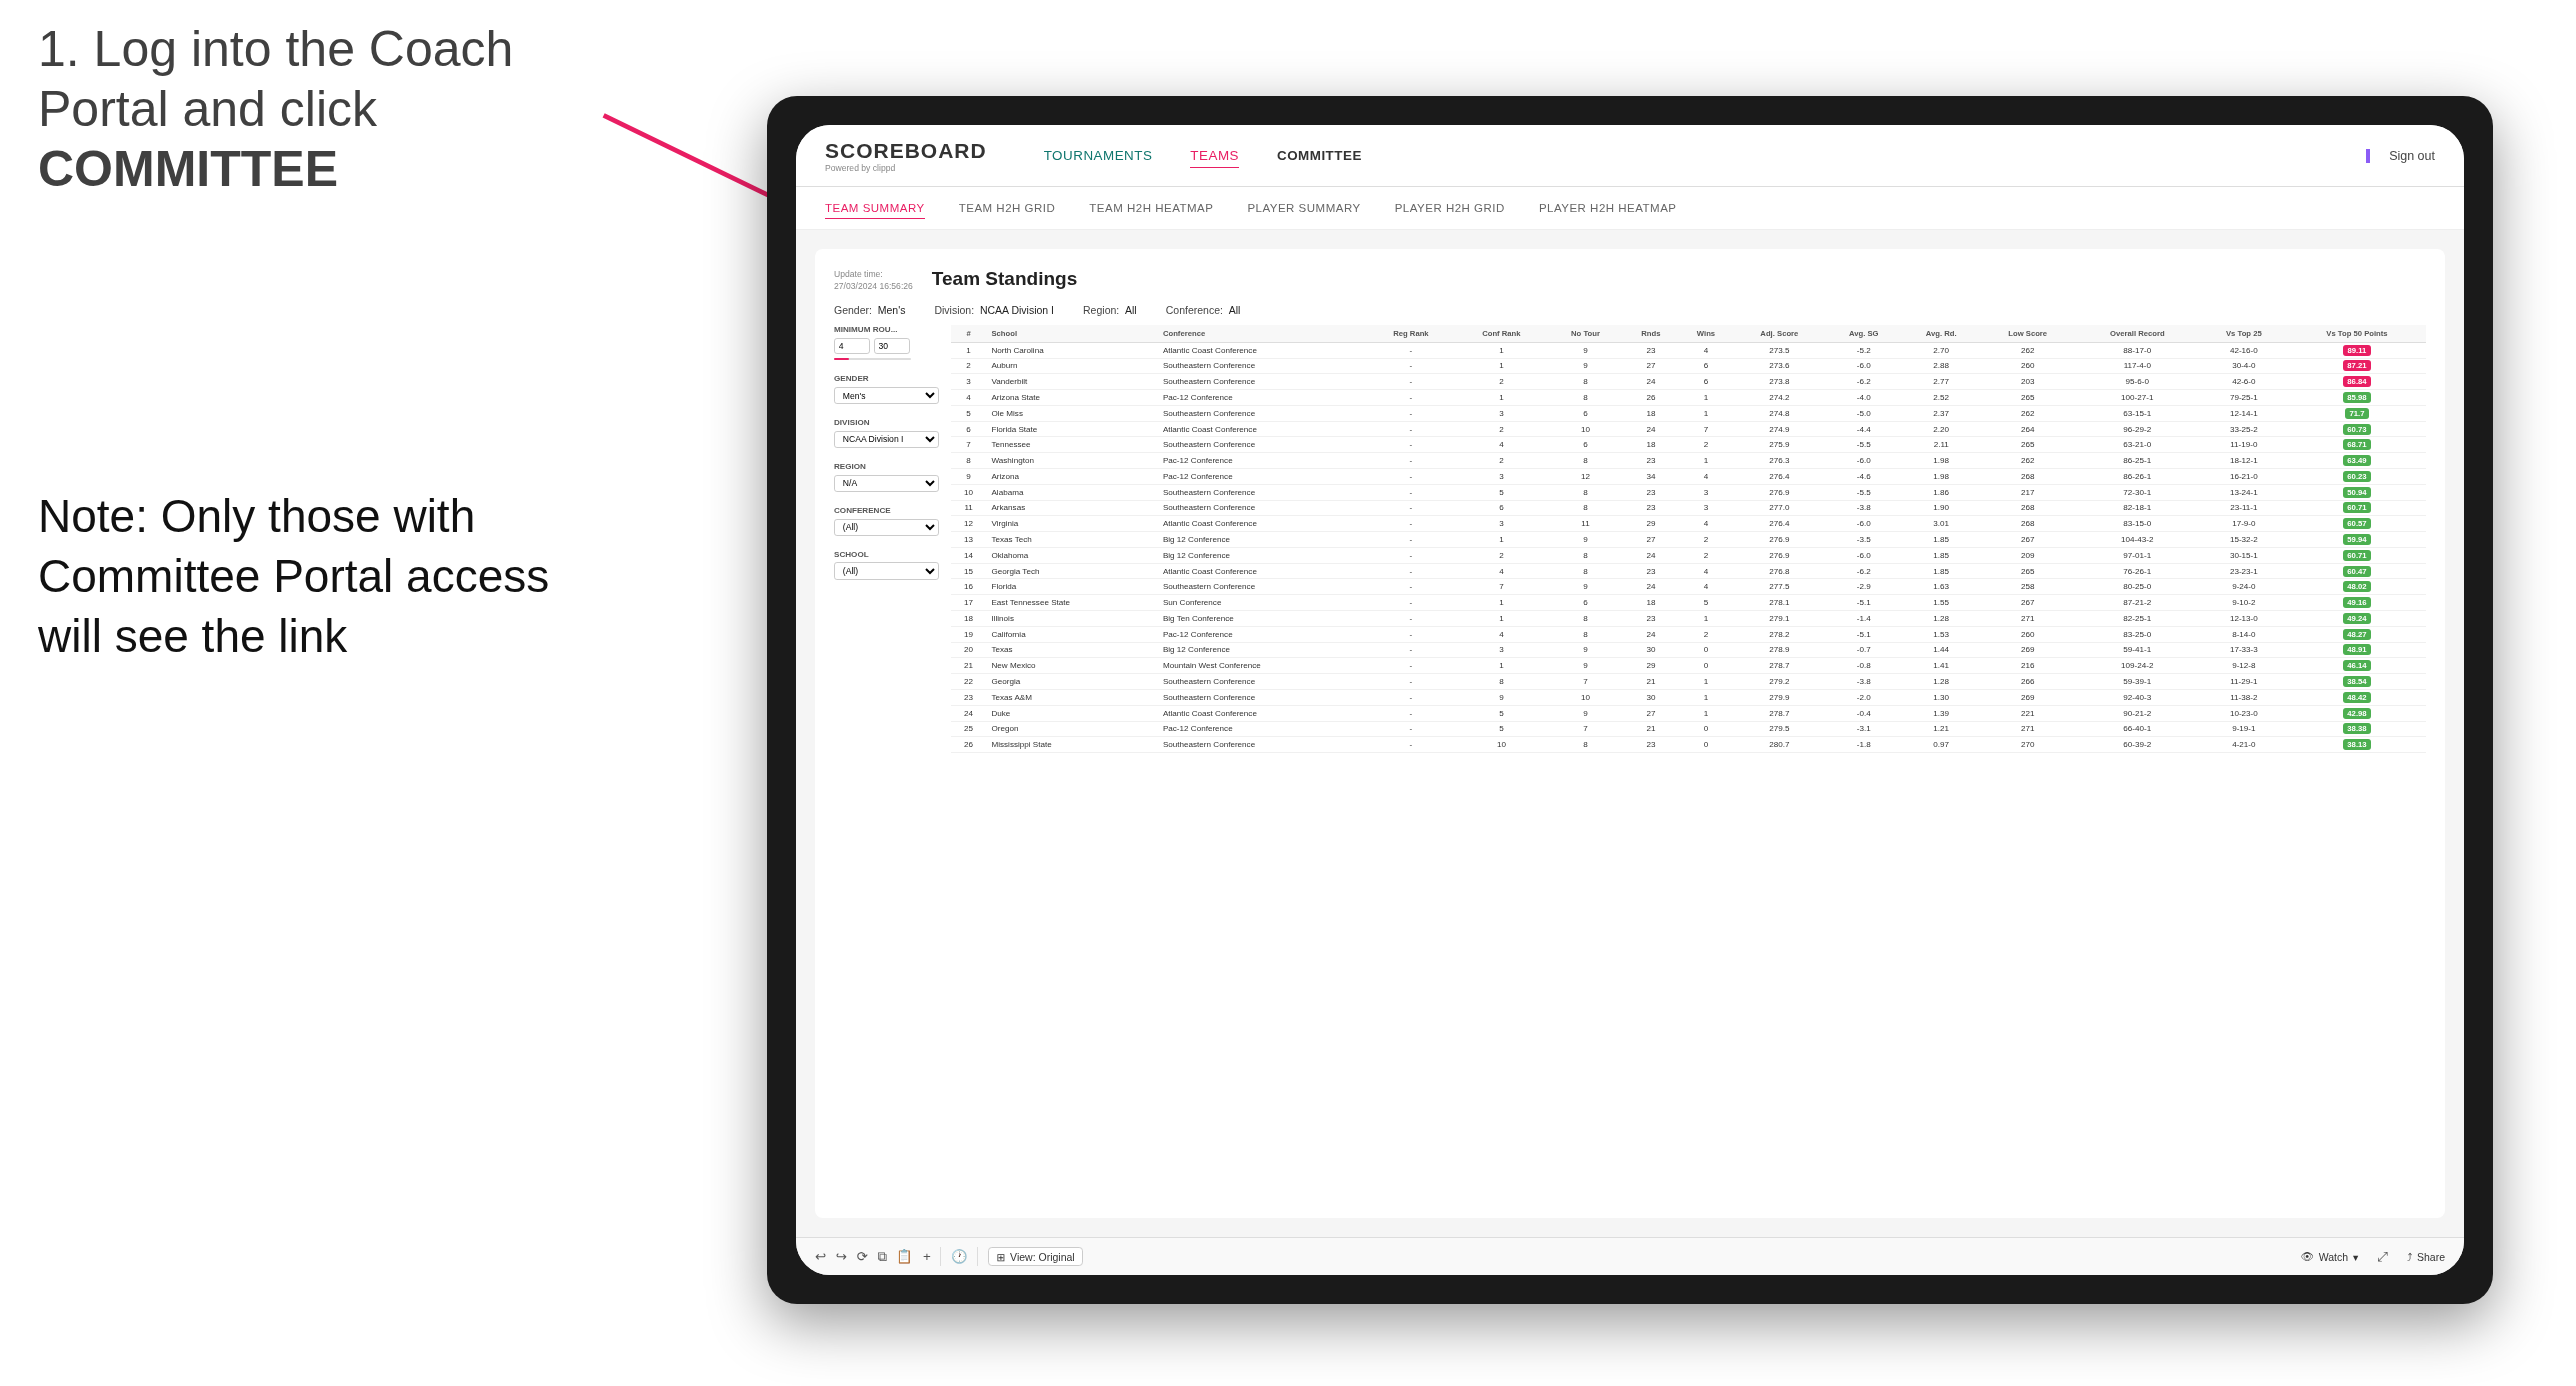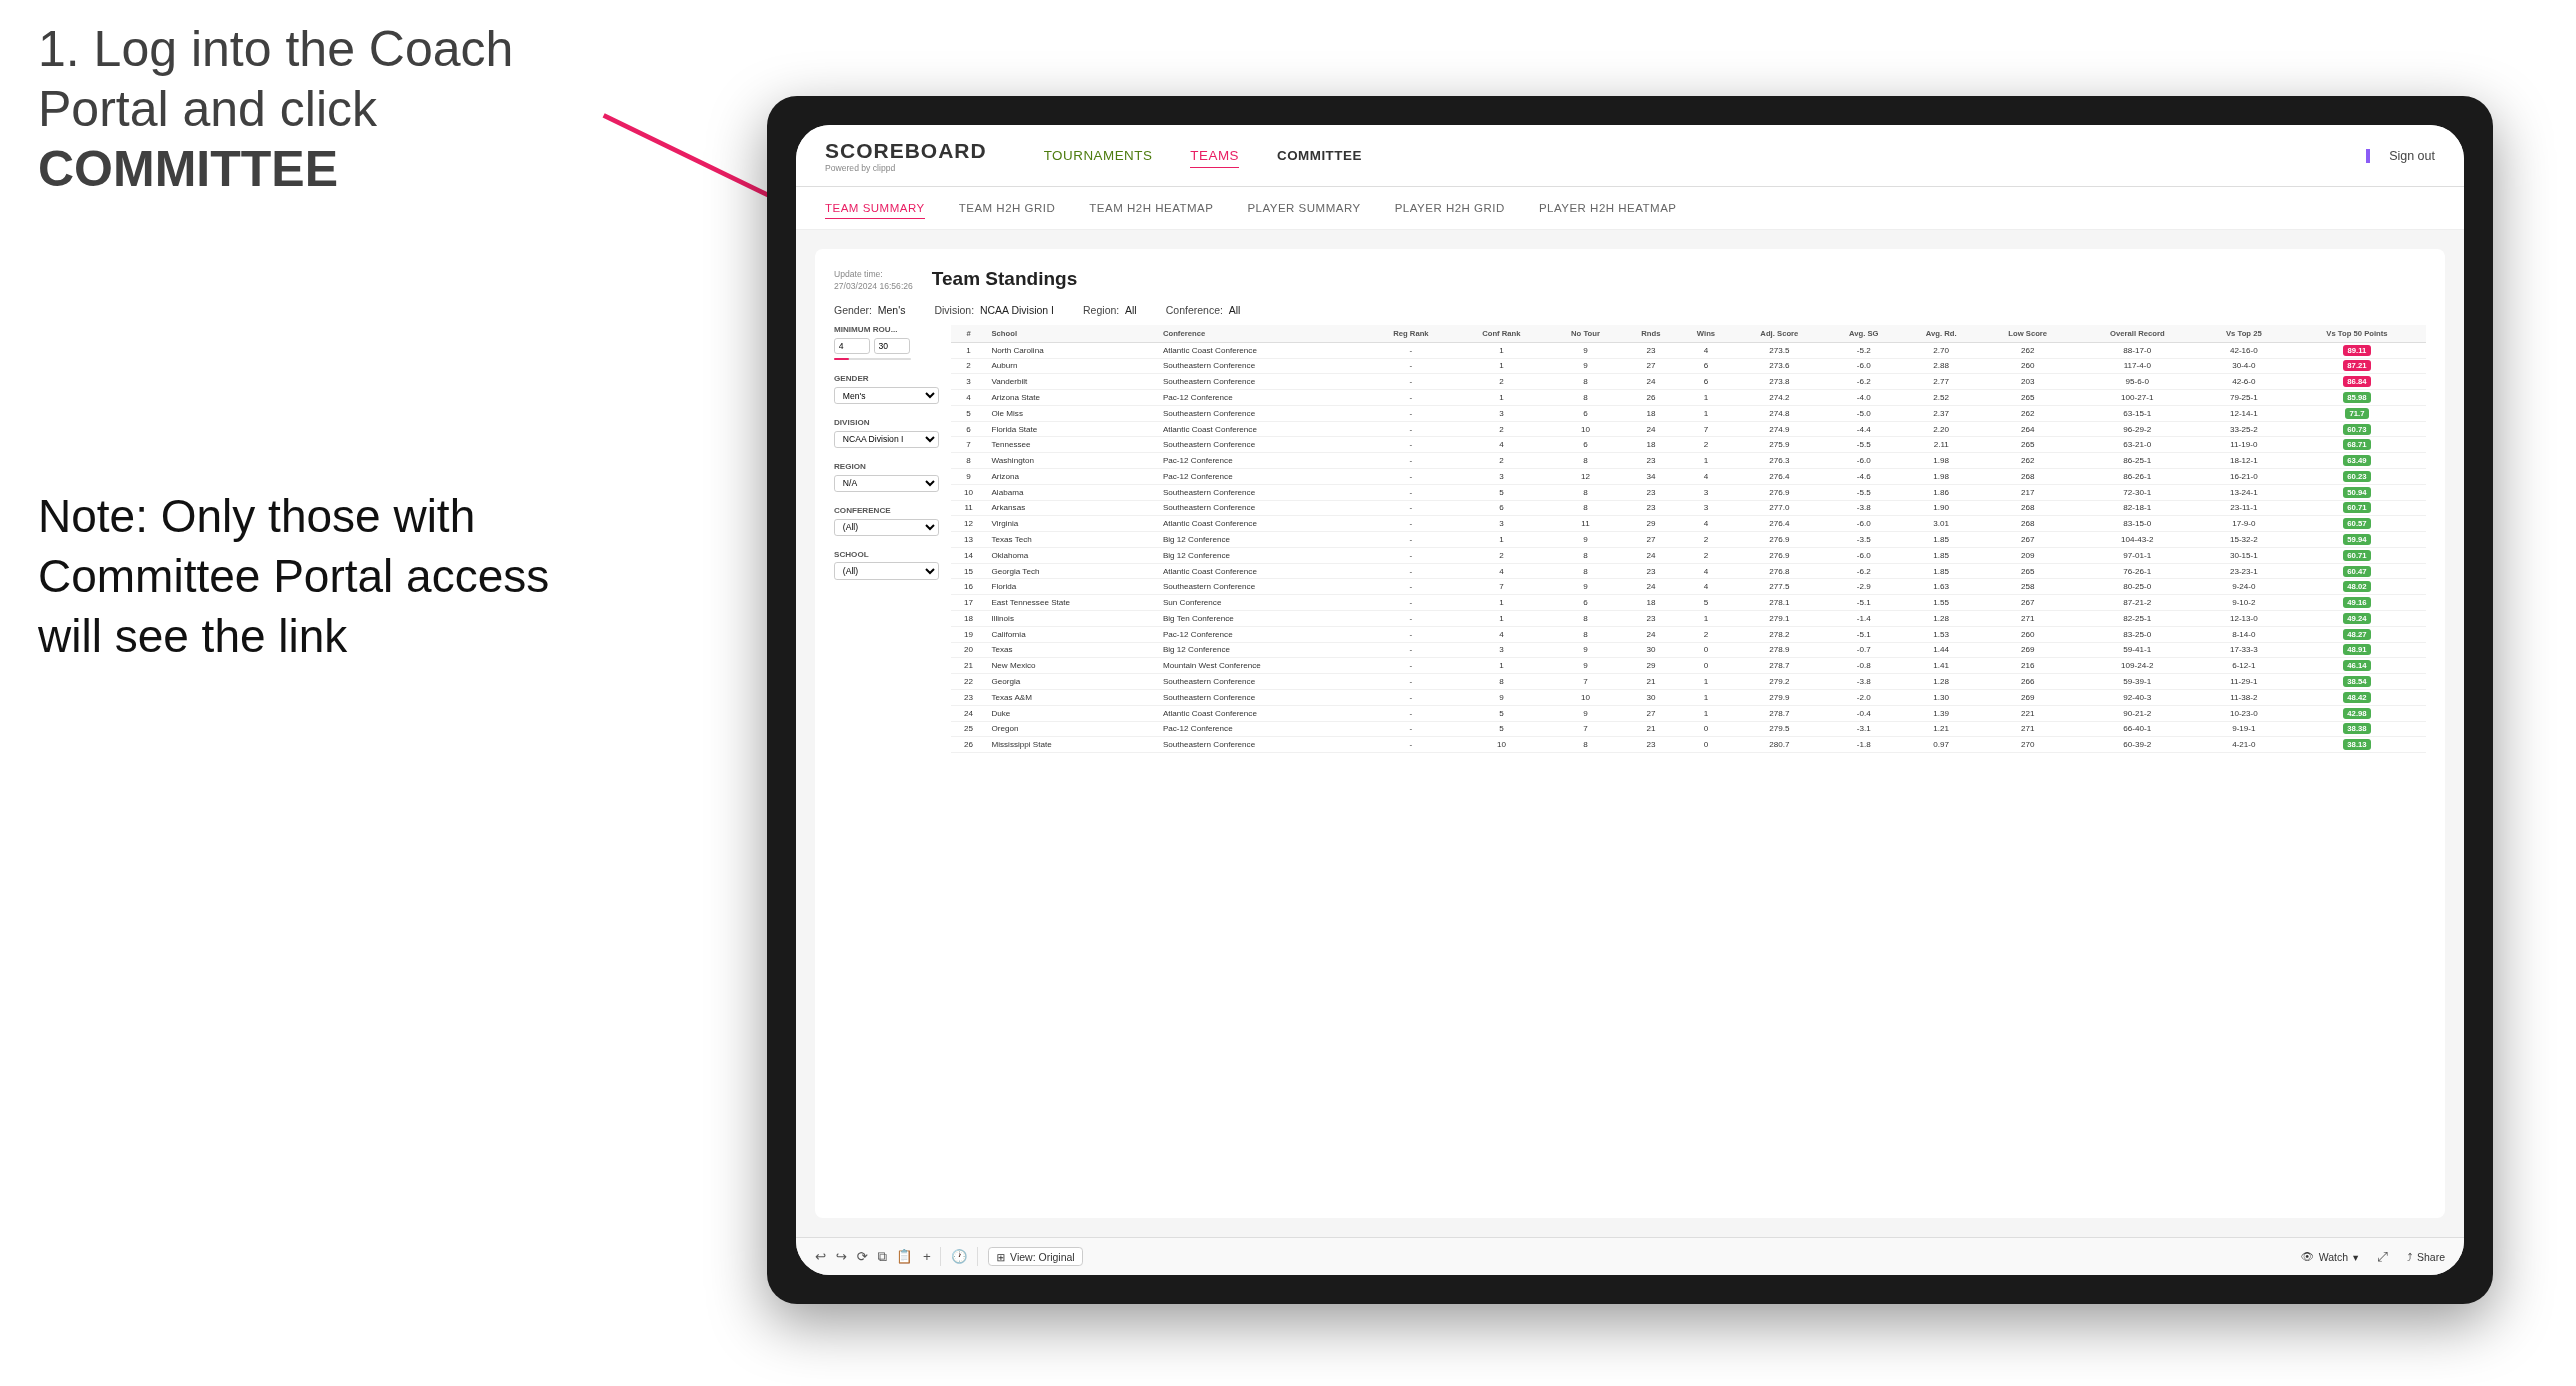--- a/index.html
+++ b/index.html
@@ -99,21 +99,21 @@
       font-size: 8.6px;
       color: #888;
     }
     .nav-items {
       display: flex;
       gap: 38px;
       flex: 1;
     }
     .nav-item {
       font-size: 13.4px;
-      color: #4d7c0f;
+      color: #0f766e;
       cursor: pointer;
       padding: 4.8px 0;
       text-transform: uppercase;
       letter-spacing: 0.5px;
     }
     .nav-item.active {
       color: #e91e63;
       border-bottom: 1.9px solid #e91e63;
     }
     .sign-out {
@@ -868,21 +868,21 @@
       <td>-</td>
       <td>1</td>
       <td>9</td>
       <td>29</td>
       <td>0</td>
       <td>278.7</td>
       <td>-0.8</td>
       <td>1.41</td>
       <td>216</td>
       <td>109-24-2</td>
-      <td>6-12-1</td>
+      <td>9-12-8</td>
       <td><span class="score-badge-green">46.14</span></td>
     </tr>
                   <tr>
       <td>22</td>
       <td class="left-align">Georgia</td>
       <td class="left-align">Southeastern Conference</td>
       <td>-</td>
       <td>8</td>
       <td>7</td>
       <td>21</td>

